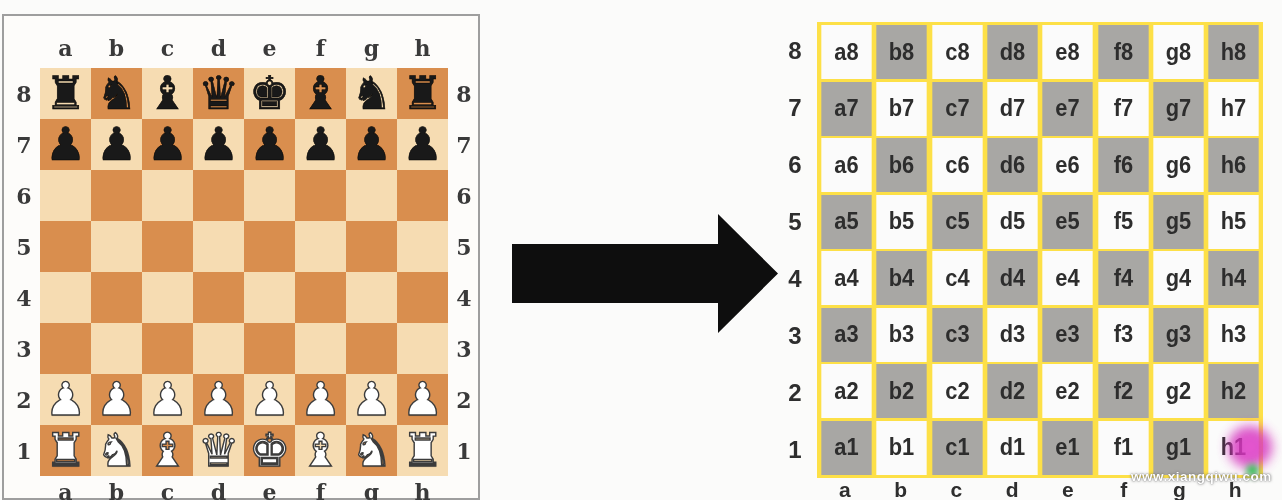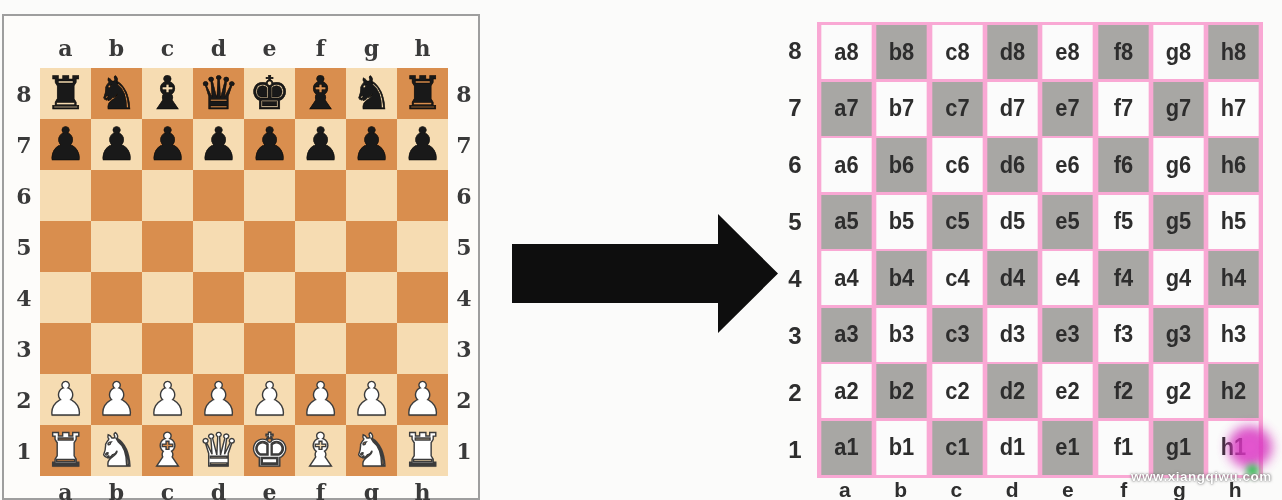--- a/index.html
+++ b/index.html
@@ -230,21 +230,21 @@
         <div class="sq" style="background: rgb(246, 220, 178);">
           <span class="piece white">♜</span>
         </div>
       </div>
   </div>
 
   <svg class="arrow" viewBox="0 0 266 119">
     <polygon id="arrow-shape" points="0,30 206,30 206,0 266,59.5 206,119 206,89 0,89" fill="#0e0e0e"></polygon>
   </svg>
 
-  <div class="grid" style="background: #f9a8d4;">
+  <div class="grid" style="background: #fde047;">
       <div class="cell" style="background: rgb(251, 251, 251);">a8</div>
       <div class="cell" style="background: rgb(168, 167, 164);">b8</div>
       <div class="cell" style="background: rgb(251, 251, 251);">c8</div>
       <div class="cell" style="background: rgb(168, 167, 164);">d8</div>
       <div class="cell" style="background: rgb(251, 251, 251);">e8</div>
       <div class="cell" style="background: rgb(168, 167, 164);">f8</div>
       <div class="cell" style="background: rgb(251, 251, 251);">g8</div>
       <div class="cell" style="background: rgb(168, 167, 164);">h8</div>
       <div class="cell" style="background: rgb(168, 167, 164);">a7</div>
       <div class="cell" style="background: rgb(251, 251, 251);">b7</div>

